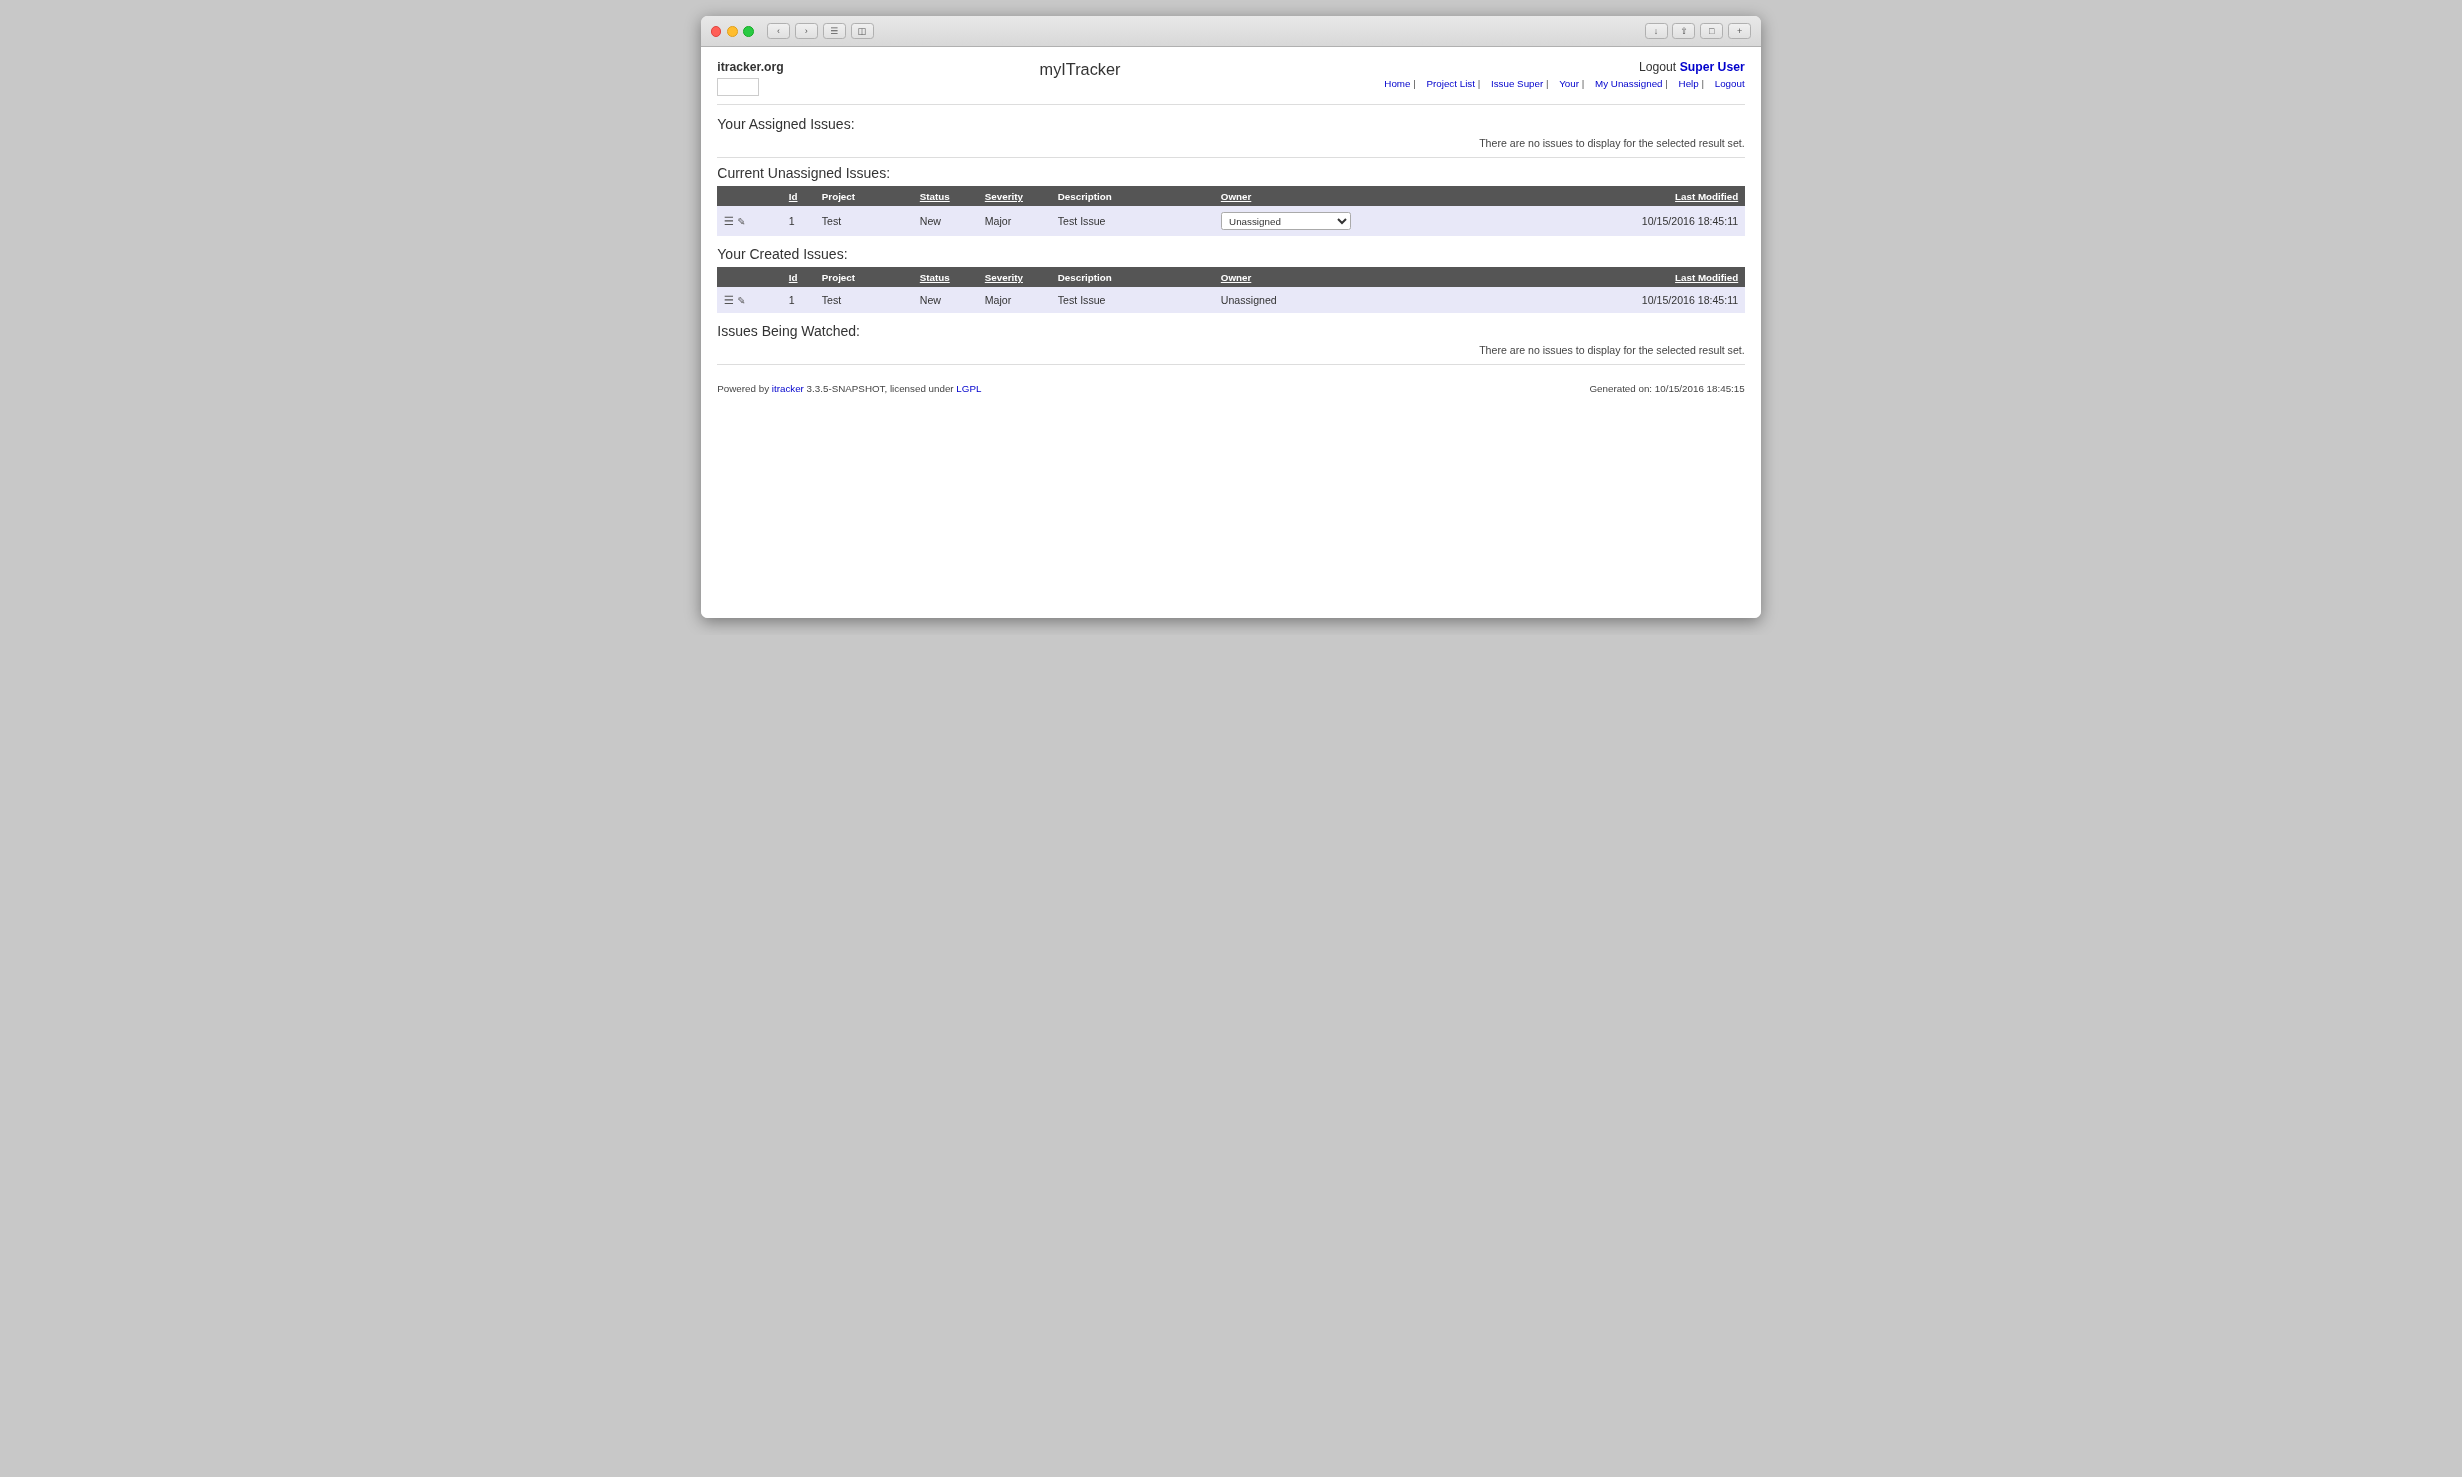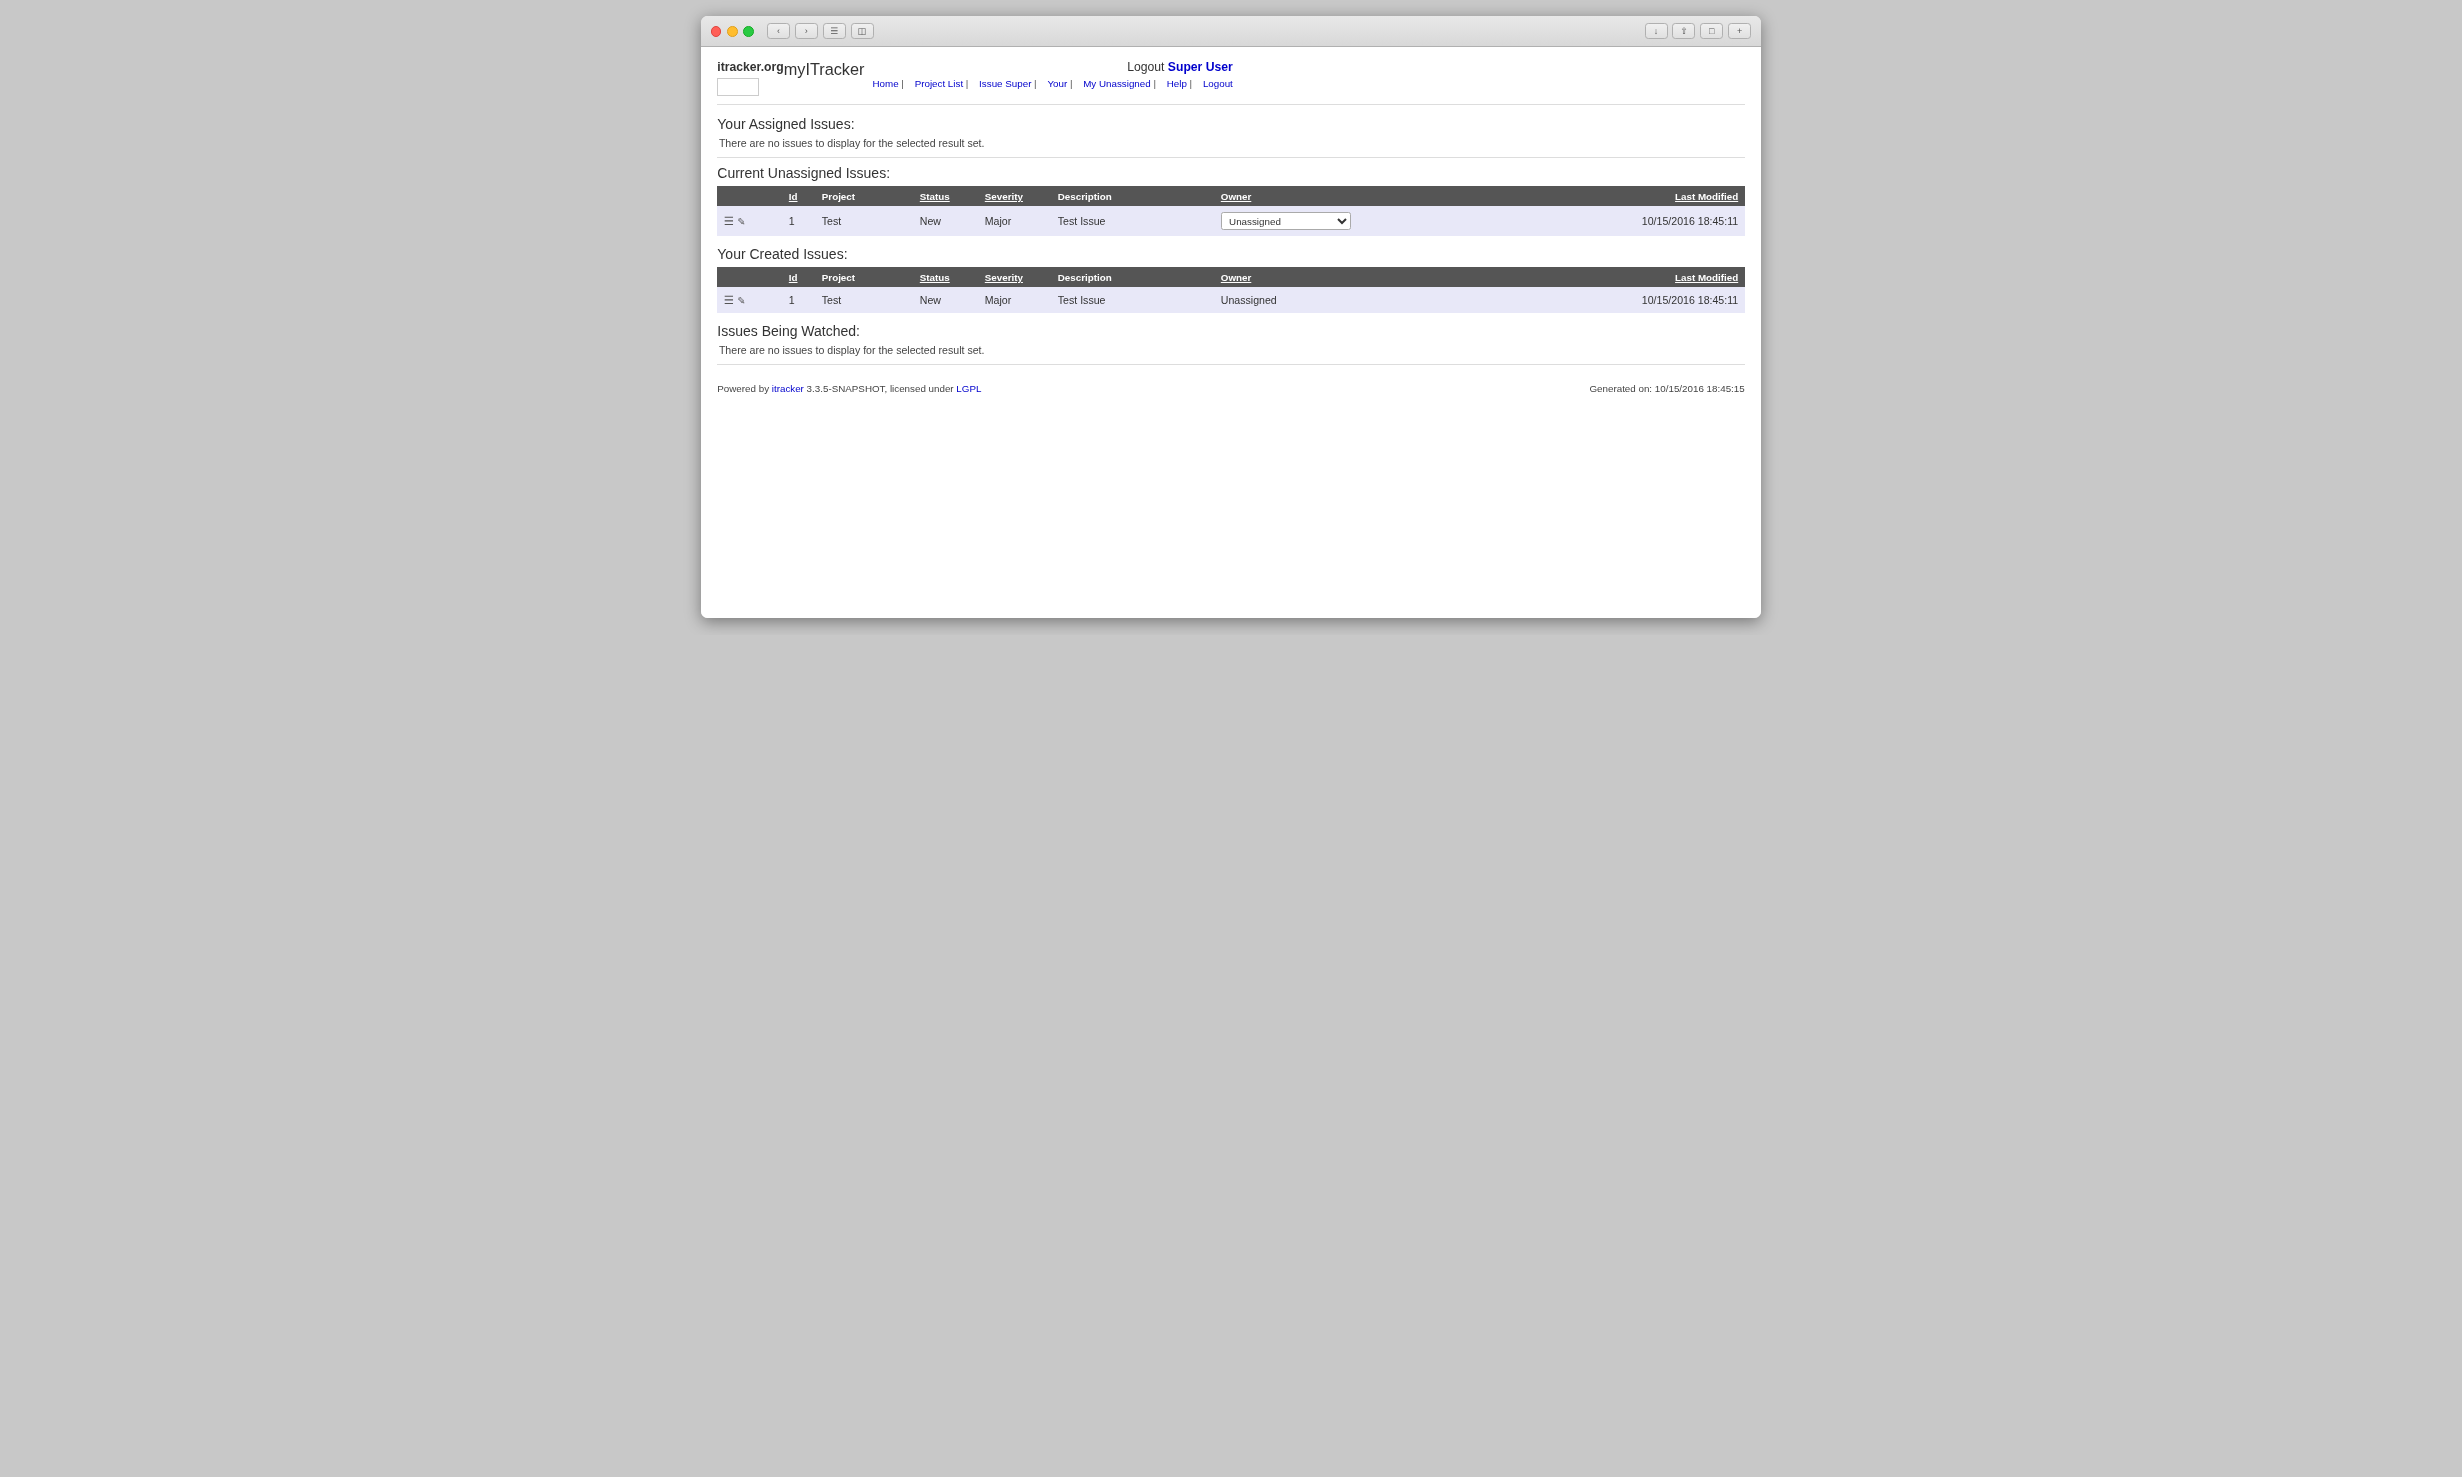--- a/index.html
+++ b/index.html
@@ -76,20 +76,21 @@
       background: #fff;
       margin: 0;
       min-height: 571px;
       padding: 13px 16.3px 16.3px;
     }
 
     
     .site-header {
       display: flex;
       align-items: flex-start;
+      justify-content: space-between;
       padding-bottom: 8.2px;
       border-bottom: 0.8px solid #ddd;
       margin-bottom: 11.4px;
     }
 
     .site-logo {
       font-size: 12.2px;
       font-weight: bold;
       color: #333;
     }
@@ -146,20 +147,21 @@
       color: #333;
       margin-bottom: 4.9px;
       margin-top: 4px;
     }
 
     .no-issues-text {
       font-size: 10.6px;
       color: #444;
       margin-bottom: 8.2px;
       padding-left: 1.6px;
+      text-align: right;
     }
 
     
     .issue-table {
       width: 100%;
       border-collapse: collapse;
       margin-bottom: 9.8px;
     }
 
     .issue-table thead tr {

